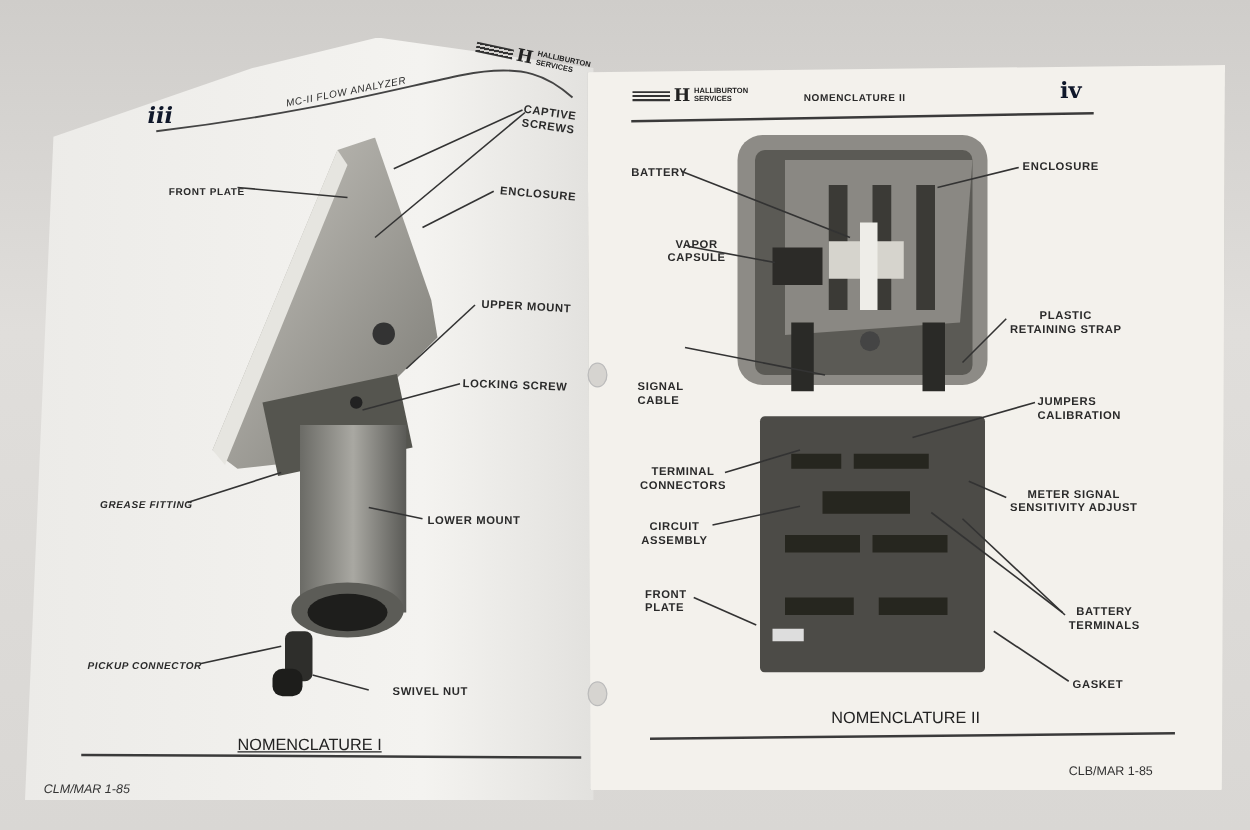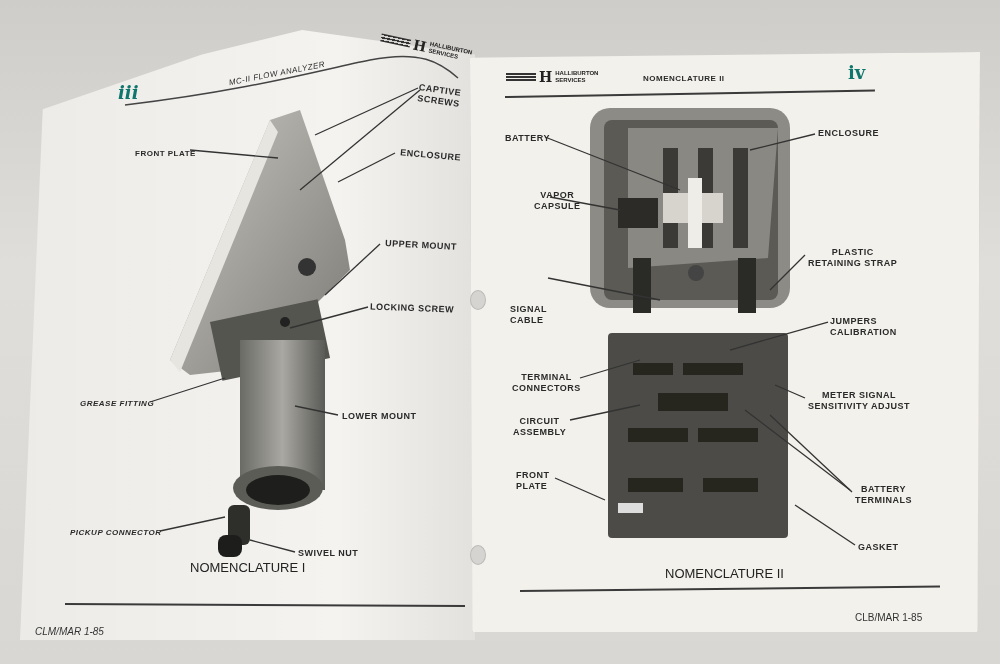--- a/index.html
+++ b/index.html
@@ -6,21 +6,21 @@
     body{width:1000px;height:664px;overflow:hidden;background:#d8d6d3;position:relative;font-family:"Liberation Sans",sans-serif;}
     .bg{position:absolute;inset:0;background:linear-gradient(180deg,#cfcdca 0%,#e0dedb 40%,#d9d7d4 100%);}
     .page{position:absolute;background:#f1efea;box-shadow:0 2px 6px rgba(0,0,0,0.35);}
     #page-left{left:20px;top:30px;width:455px;height:610px;
       clip-path:polygon(5% 13%,40% 4%,62% 0%,100% 4%,100% 100%,0% 100%);
       background:linear-gradient(90deg,#ecebe8 0%,#f4f3f0 70%,#e2e1de 100%);}
     #page-right{left:470px;top:52px;width:510px;height:580px;background:#f3f1ec;
       clip-path:polygon(0% 1%,100% 0%,99.5% 100%,0.5% 100%);}
     .lbl{position:absolute;font-size:9px;font-weight:bold;color:#2a2a2a;letter-spacing:0.5px;line-height:11px;white-space:pre-line;}
     .rule{position:absolute;height:0;border-top:2px solid #3a3a3a;}
-    .pagenum{position:absolute;font-family:"DejaVu Serif",serif;font-weight:bold;font-style:italic;font-size:18px;color:#0f766e;}
+    .pagenum{position:absolute;font-family:"DejaVu Serif",serif;font-weight:bold;font-style:italic;font-size:18px;color:#0f172a;}
     .caption{position:absolute;font-size:13px;color:#222;}
     .footer{position:absolute;font-size:10px;color:#333;font-style:italic;margin-top:12px;}
     .logo{position:absolute;font-size:6px;font-weight:bold;color:#222;line-height:7px;}
     .logo .wing{display:inline-block;width:30px;height:8px;background:linear-gradient(180deg,#333 0 20%,transparent 20% 40%,#333 40% 60%,transparent 60% 80%,#333 80%);vertical-align:middle;margin-right:3px;}
     .logo .h{display:inline-block;font-family:"DejaVu Serif",serif;font-size:14px;vertical-align:middle;margin-right:3px;}
     .photo{position:absolute;}
     .hole{position:absolute;width:14px;height:18px;border-radius:50%;background:#d6d4d0;border:1px solid #bbb;}
     svg.arrows{position:absolute;left:0;top:0;width:1000px;height:664px;pointer-events:none;}
   </style>
 </head>
@@ -66,38 +66,38 @@
 
 <div class="lbl" style="left:418px;top:85px;transform:rotate(8deg);">CAPTIVE
 SCREWS</div>
 <div class="lbl" style="left:135px;top:148px;font-size:8px;">FRONT PLATE</div>
 <div class="lbl" style="left:400px;top:150px;transform:rotate(5deg);">ENCLOSURE</div>
 <div class="lbl" style="left:385px;top:240px;transform:rotate(3deg);">UPPER MOUNT</div>
 <div class="lbl" style="left:370px;top:303px;transform:rotate(2deg);">LOCKING SCREW</div>
 <div class="lbl" style="left:80px;top:398px;font-style:italic;font-size:8px;">GREASE FITTING</div>
 <div class="lbl" style="left:342px;top:411px;">LOWER MOUNT</div>
 <div class="lbl" style="left:70px;top:527px;font-style:italic;font-size:8px;">PICKUP CONNECTOR</div>
-<div class="lbl" style="left:298px;top:548px;">SWIVEL NUT</div>
+<div class="lbl" style="left:314px;top:548px;">SWIVEL NUT</div>
 
 <svg class="arrows">
   <g stroke="#333" stroke-width="1.3" fill="none">
     <path d="M418 88 L 315 135"></path>
       <path d="M420 90 L 300 190"></path>
     <path d="M190 150 L 278 158"></path>
     <path d="M395 153 L 338 182"></path>
     <path d="M380 244 L 325 295"></path>
     <path d="M368 307 L 290 328"></path>
     <path d="M150 402 L 225 378"></path>
     <path d="M338 415 L 295 406"></path>
     <path d="M160 531 L 225 517"></path>
     <path d="M295 552 L 250 540"></path>
   </g>
 </svg>
 
-<div class="caption" style="left:190px;top:560px;">NOMENCLATURE I</div>
+<div class="caption" style="left:190px;top:588px;text-decoration:underline;">NOMENCLATURE I</div>
 <div class="rule" style="left:65px;top:604px;width:400px;transform:rotate(0.3deg);"></div>
 <div class="footer" style="left:35px;top:614px;">CLM/MAR 1-85</div>
 
 <div class="page" id="page-right"></div>
 <div class="hole" style="left:470px;top:290px;"></div>
 <div class="hole" style="left:470px;top:545px;"></div>
 
 <div class="logo" style="left:506px;top:70px;">
   <span class="wing"></span><span class="h">H</span><span style="display:inline-block;vertical-align:middle;"><span>HALLIBURTON</span><br><span>SERVICES</span></span>
 </div>

